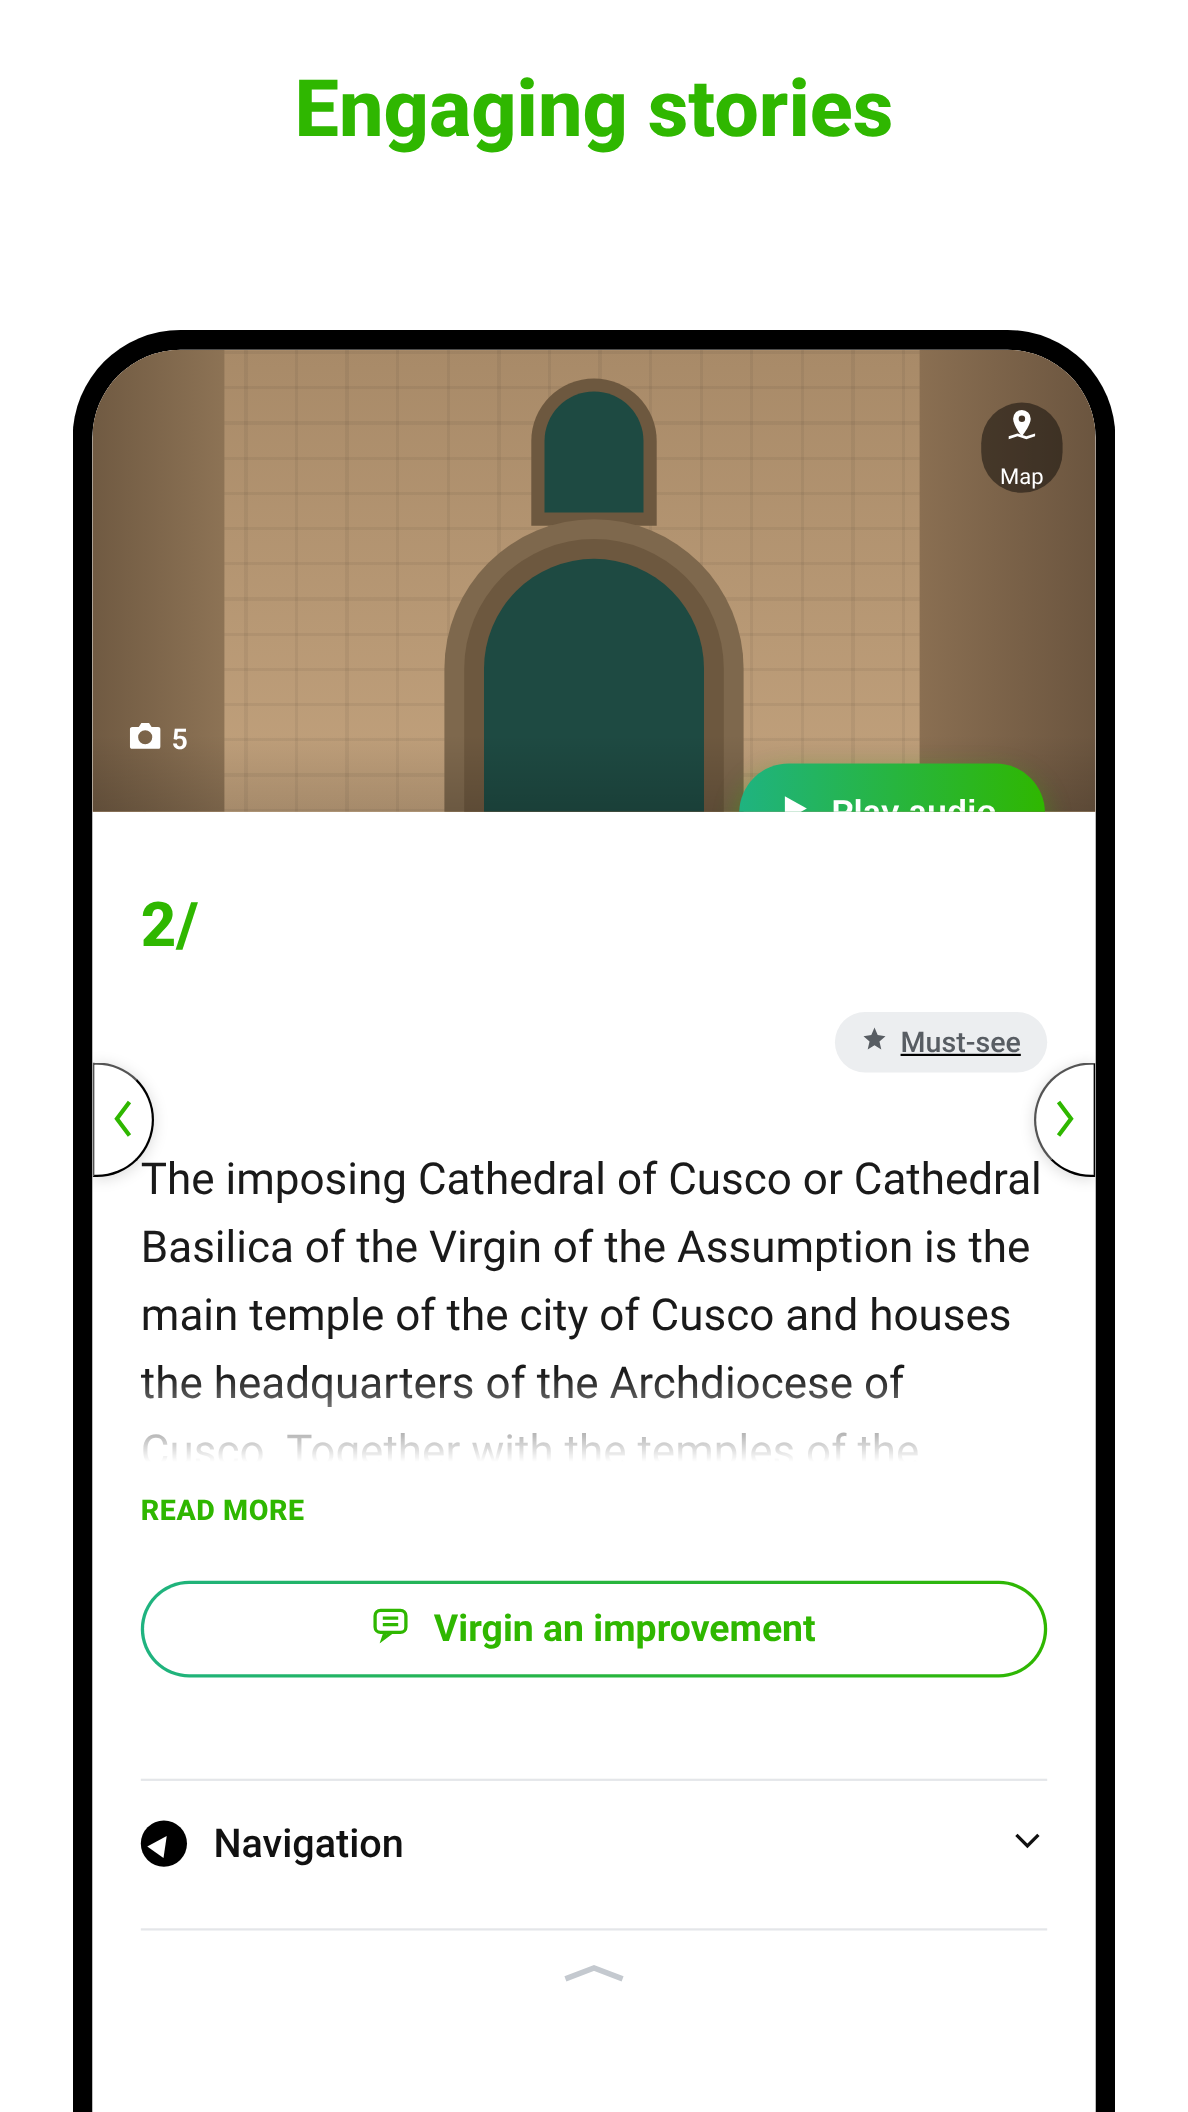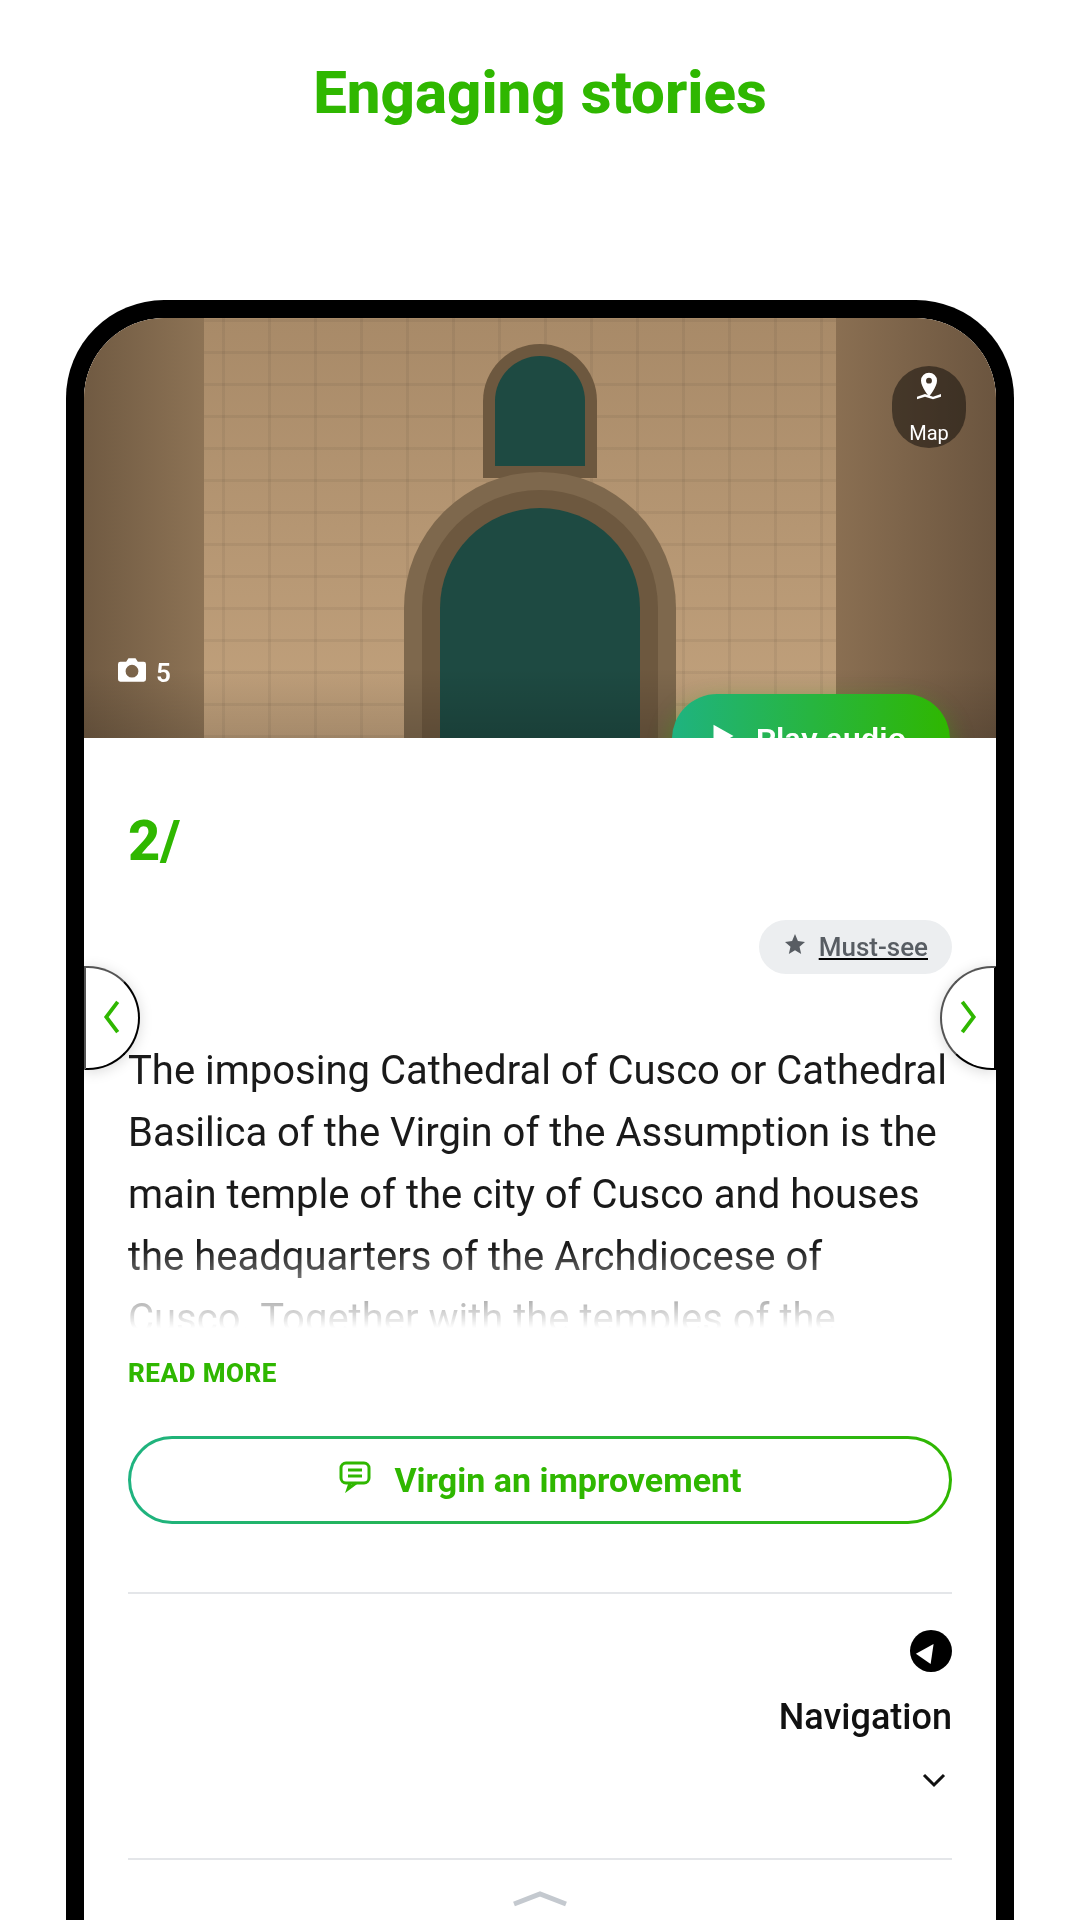--- a/index.html
+++ b/index.html
@@ -4,21 +4,21 @@
 <style>
   * { margin: 0; padding: 0; box-sizing: border-box; }
   html, body { width: 1080px; height: 1920px; overflow: hidden; font-family: -apple-system, BlinkMacSystemFont, "Segoe UI", Roboto, Arial, sans-serif; background: #ffffff; }
 
   .promo-headline {
     width: 100%;
     text-align: center;
     padding: 60px 40px 50px;
   }
   .promo-headline h1 {
-    font-size: 60px;
+    font-size: 72px;
     line-height: 1.1;
     font-weight: 800;
     color: #2fb700;
   }
 
   
   .phone {
     position: absolute;
     left: 66px;
     top: 300px;
@@ -139,21 +139,21 @@
   
   .suggest-wrap { position:relative; margin-top:48px; height:88px; border-radius:44px; padding:3px;
                   background:linear-gradient(90deg,#1fb380,#2fb700); }
   .suggest-inner {
     width:100%; height:100%; border-radius:42px; background:#fff;
     display:flex; align-items:center; justify-content:center; gap:22px;
     color:#2fb700; font-size:34px; font-weight:700; cursor:pointer;
   }
   .suggest-inner svg { width:34px; height:34px; stroke:#2fb700; fill:none; stroke-width:3; }
 
-  .nav-section { margin-top:68px; border-top:2px solid #e4e6e9; padding:36px 0; display:flex; align-items:flex-end; gap:24px; cursor:pointer;flex-direction:column; }
+  .nav-section { margin-top:92px; border-top:2px solid #e4e6e9; padding:36px 0; display:flex; align-items:flex-start; gap:24px; cursor:pointer; }
   .nav-section .compass {
     width:42px; height:42px; border-radius:50%; background:#000; position:relative; flex-shrink:0;
   }
   .nav-section .compass::before {
     content:""; position:absolute; left:50%; top:50%;
     width:0; height:0; border:9px solid transparent; border-bottom:18px solid #fff;
     transform: translate(-50%,-62%) rotate(35deg);
   }
   .nav-section .label { font-size:36px; color:#111; font-weight:500; flex:1; }
   .nav-section .chev svg { width:36px; height:36px; stroke:#111; fill:none; stroke-width:3; }

